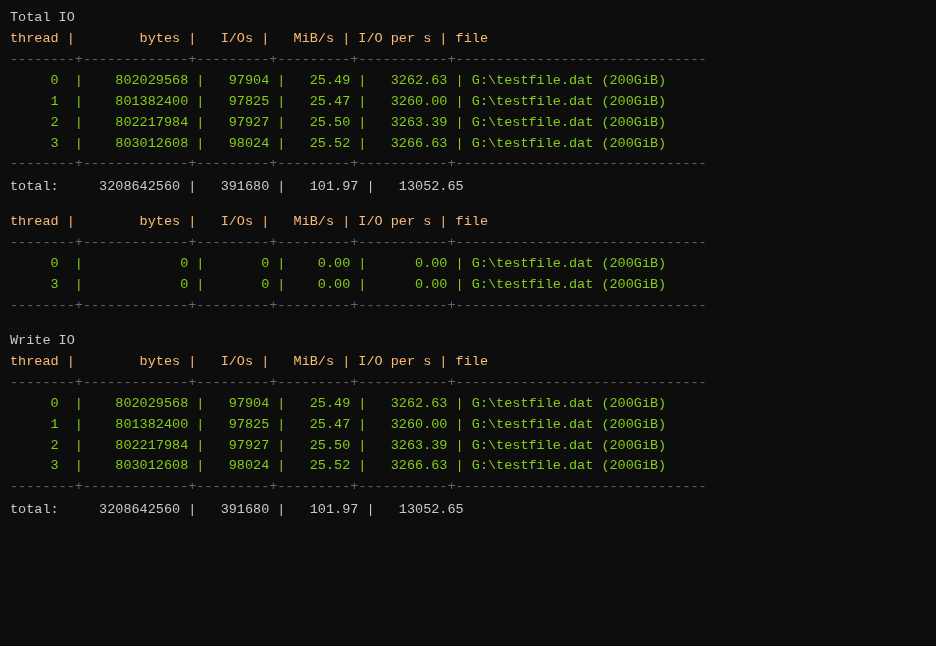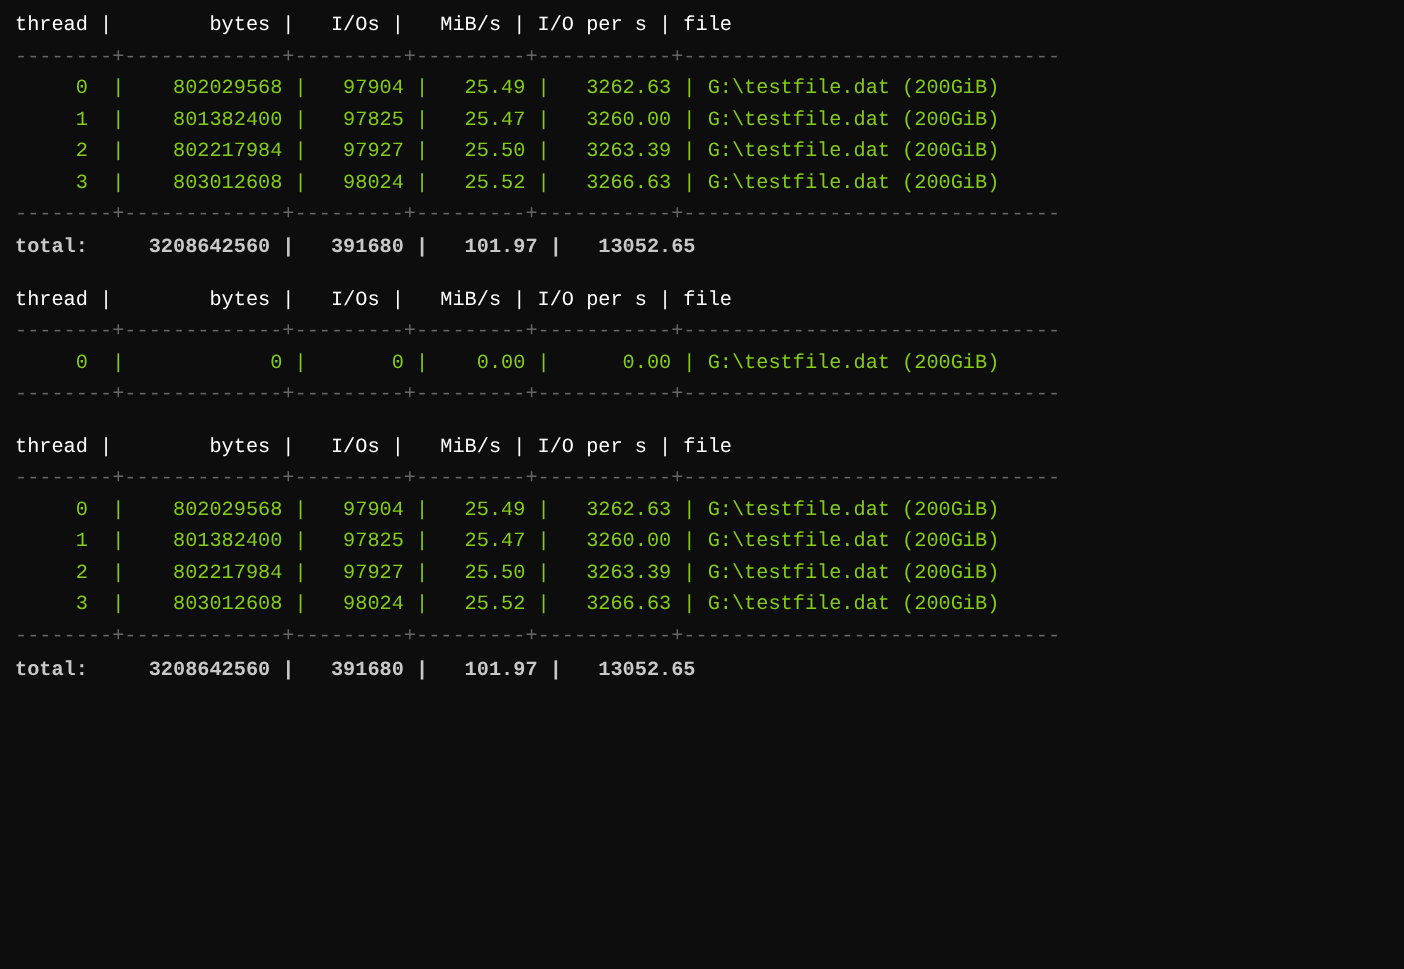--- a/index.html
+++ b/index.html
@@ -16,63 +16,65 @@
     .section {
       margin-bottom: 6px;
     }
     .section-header {
       color: #c8c8c8;
       white-space: pre;
       margin-bottom: 0;
     }
     .table-header {
       white-space: pre;
-      color: #ffffff;
+      color: #fdba74;
     }
     .divider {
       white-space: pre;
       color: #666;
     }
     .data-row {
       white-space: pre;
       color: #84cc16;
     }
     .total-row {
       white-space: pre;
       color: #c8c8c8;
       margin-top: 2px;
-      font-weight: bold;
     }
     .spacer {
       height: 8px;
     }
   </style>
 </head>
 <body>
 
 <div id="app">
     <div class="section">
+      <div class="section-header">Total IO</div>
       <div class="table-header">thread |        bytes |   I/Os |   MiB/s | I/O per s | file</div>
       <div class="divider">--------+-------------+---------+---------+-----------+-------------------------------</div>
       <div class="data-row">     0  |    802029568 |   97904 |   25.49 |   3262.63 | G:\testfile.dat (200GiB)</div>
       <div class="data-row">     1  |    801382400 |   97825 |   25.47 |   3260.00 | G:\testfile.dat (200GiB)</div>
       <div class="data-row">     2  |    802217984 |   97927 |   25.50 |   3263.39 | G:\testfile.dat (200GiB)</div>
       <div class="data-row">     3  |    803012608 |   98024 |   25.52 |   3266.63 | G:\testfile.dat (200GiB)</div>
       <div class="divider">--------+-------------+---------+---------+-----------+-------------------------------</div>
       <div class="total-row">total:     3208642560 |   391680 |   101.97 |   13052.65</div>
       <div class="spacer"></div>
     </div>
     <div class="section">
       <div class="table-header">thread |        bytes |   I/Os |   MiB/s | I/O per s | file</div>
       <div class="divider">--------+-------------+---------+---------+-----------+-------------------------------</div>
       <div class="data-row">     0  |            0 |       0 |    0.00 |      0.00 | G:\testfile.dat (200GiB)</div>
+      <div class="data-row">     3  |            0 |       0 |    0.00 |      0.00 | G:\testfile.dat (200GiB)</div>
       <div class="divider">--------+-------------+---------+---------+-----------+-------------------------------</div>
       <div class="spacer"></div>
     </div>
     <div class="section">
+      <div class="section-header">Write IO</div>
       <div class="table-header">thread |        bytes |   I/Os |   MiB/s | I/O per s | file</div>
       <div class="divider">--------+-------------+---------+---------+-----------+-------------------------------</div>
       <div class="data-row">     0  |    802029568 |   97904 |   25.49 |   3262.63 | G:\testfile.dat (200GiB)</div>
       <div class="data-row">     1  |    801382400 |   97825 |   25.47 |   3260.00 | G:\testfile.dat (200GiB)</div>
       <div class="data-row">     2  |    802217984 |   97927 |   25.50 |   3263.39 | G:\testfile.dat (200GiB)</div>
       <div class="data-row">     3  |    803012608 |   98024 |   25.52 |   3266.63 | G:\testfile.dat (200GiB)</div>
       <div class="divider">--------+-------------+---------+---------+-----------+-------------------------------</div>
       <div class="total-row">total:     3208642560 |   391680 |   101.97 |   13052.65</div>
       <div class="spacer"></div>
     </div>

